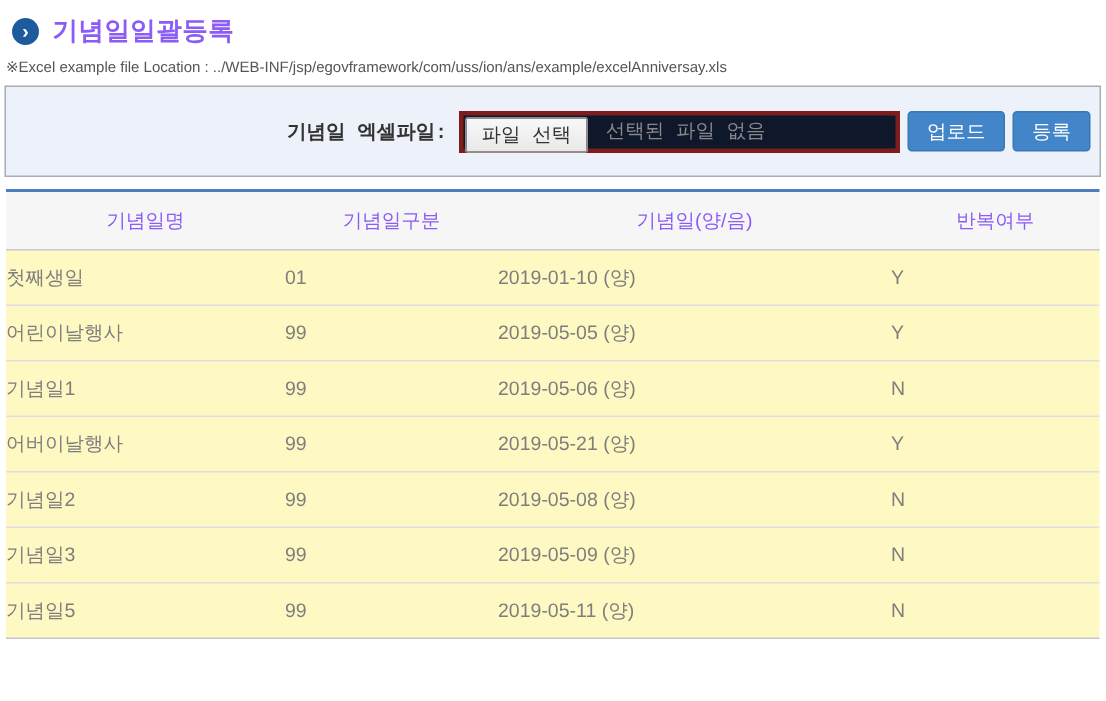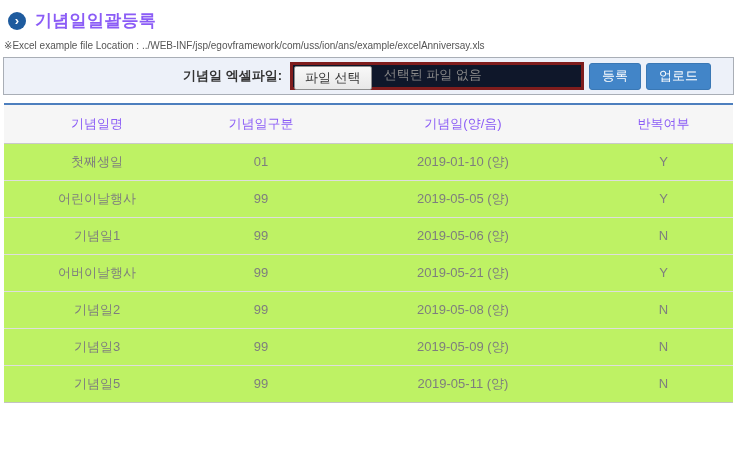--- a/index.html
+++ b/index.html
@@ -15,24 +15,24 @@
     width: 18px; height: 18px; border-radius: 50%;
     background: #1e5b9e; color: #fff;
     display: flex; align-items: center; justify-content: center;
     font-size: 13px; font-weight: bold; line-height: 1; padding-bottom: 1px;
   }
   .page-title { font-size: 17px; font-weight: bold; color: #8b5cf6; letter-spacing: 0.3px; }
   
   .note { margin: 8px 0 0 4px; font-size: 10px; color: #555; white-space: nowrap; }
   
   .form-box {
-    margin: 6px 3px 0 3px; height: 38px;
+    margin: 6px 3px 0 3px; height: 61px;
     background: #edf1f9; border: 1px solid #a9aeb6;
     display: flex; align-items: center; justify-content: flex-end;
-    padding-right: 22px; gap: 5px;
+    padding-right: 6px; gap: 5px; font-family: Liberation Mono, monospace;
   }
   .form-label { font-size: 13px; font-weight: bold; color: #333; margin-right: 3px; }
   .file-input {
     display: flex; align-items: flex-start;
     width: 294px; height: 28px;
     background: #0f172a; border: 3px solid #7f1d1d; padding: 1px;
     cursor: pointer;
   }
   .file-button {
     height: 24px; padding: 0 10px; flex: 0 0 auto;
@@ -51,45 +51,45 @@
   
   .table-wrap { margin: 8px 4px 0 4px; border-top: 2px solid #4d7fbe; }
   table { width: 100%; border-collapse: collapse; table-layout: fixed; }
   thead th {
     height: 38px; background: #f6f6f6;
     border-bottom: 1px solid #c9c9c9;
     font-size: 13px; font-weight: normal; color: #8b5cf6;
     text-align: center; vertical-align: middle;
   }
   tbody td {
-    height: 37px; text-align: center; vertical-align: middle;
+    height: 37px; vertical-align: middle;
     font-size: 13px; color: #7e7e7e;
     border-bottom: 1px solid #dedede;
-    background: #bef264;
+    background: #fef9c3;
   }
   tbody tr:last-child td { border-bottom: 1px solid #c3c3c3; }
 </style>
 </head>
 <body>
 
 <div class="title-bar">
   <span class="bullet-icon">›</span>
   <h1 class="page-title">기념일일괄등록</h1>
 </div>
 
 <div class="note">※Excel example file Location : ../WEB-INF/jsp/egovframework/com/uss/ion/ans/example/excelAnniversay.xls</div>
 
 <div class="form-box">
   <span class="form-label">기념일 엑셀파일:</span>
   <div class="file-input">
     <button class="file-button">파일 선택</button>
     <span class="file-text">선택된 파일 없음</span>
   </div>
+  <button class="btn">업로드</button>
   <button class="btn">등록</button>
-  <button class="btn">업로드</button>
 </div>
 
 <div class="table-wrap">
   <table>
     <colgroup>
       <col style="width:186px">
         <col style="width:142px">
         <col style="width:262px">
         <col>
     </colgroup>

